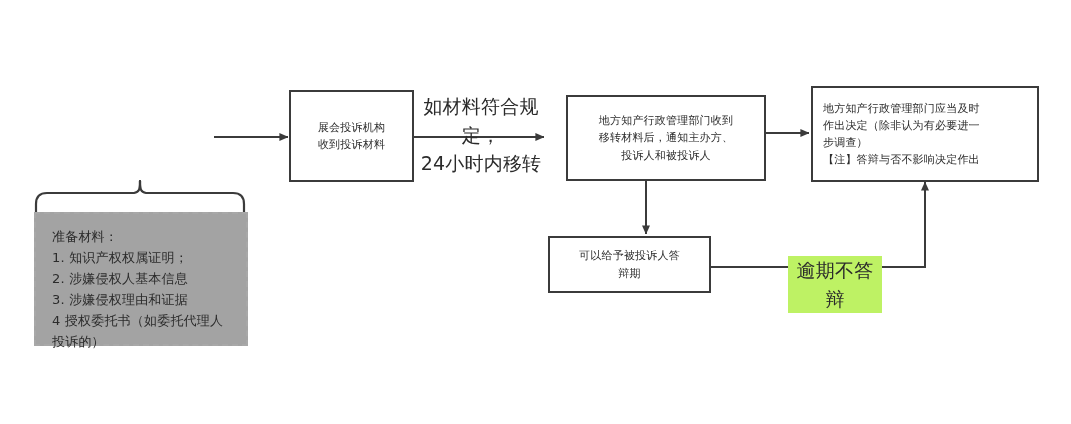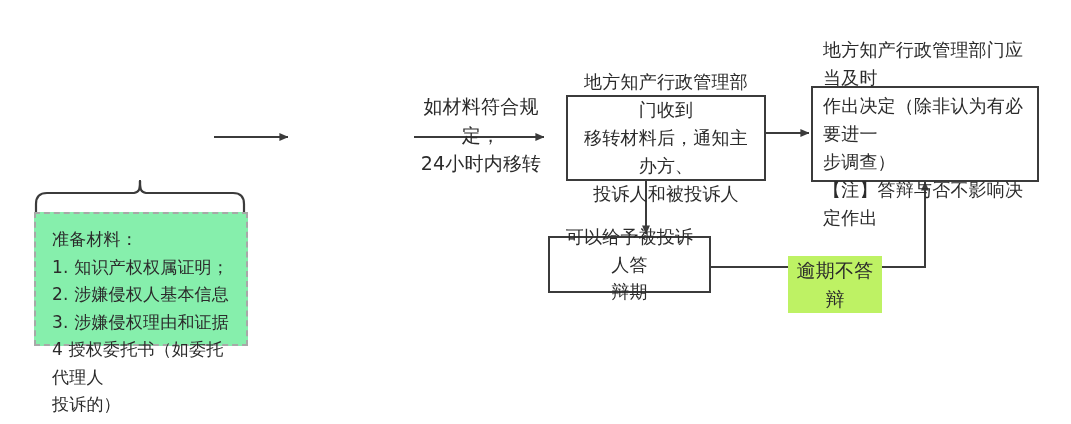--- a/index.html
+++ b/index.html
@@ -23,21 +23,21 @@
     top: 0;
     width: 1071px;
     height: 424px;
   }
   .node {
     position: absolute;
     box-sizing: border-box;
     border: 2px solid #3b3b3b;
     background: #ffffff;
     color: #2b2b2b;
-    font-size: 18px;
+    font-size: 11px;
     line-height: 1.55;
     display: flex;
     align-items: center;
     justify-content: center;
     text-align: center;
     padding: 4px 8px;
     letter-spacing: 0.2px;
   }
   .node.left-align {
     text-align: left;
@@ -45,23 +45,23 @@
     padding-left: 10px;
   }
   .node .node-text {
     width: 100%;
     white-space: pre-line;
   }
   .dashed-note {
     position: absolute;
     box-sizing: border-box;
     border: 2px dashed #a8a8a8;
-    background: #86efac;
+    background: #a3a3a3;
     color: #2b2b2b;
-    font-size: 17px;
+    font-size: 13px;
     line-height: 1.62;
     padding: 12px 12px 10px 16px;
     text-align: left;
     white-space: pre-line;
     letter-spacing: 0.2px;
   }
   .edge-label {
     position: absolute;
     color: #2b2b2b;
     font-size: 19px;
@@ -99,20 +99,24 @@
 
     <path d="M140,181 C140,190 139,192 134,193
              L47,193 C40,193 36,197 36,204
              L36,212" fill="none" stroke="#3b3b3b" stroke-width="2.2" stroke-linecap="round"></path>
     <path d="M140,181 C140,190 141,192 146,193
              L233,193 C240,193 244,197 244,204
              L244,212" fill="none" stroke="#3b3b3b" stroke-width="2.2" stroke-linecap="round"></path>
   </svg>
 
 
+  <div class="node" style="left:289px; top:90px; width:125px; height:92px;">
+    <span class="node-text">展会投诉机构
+收到投诉材料</span>
+  </div>
 
   <div class="node" style="left:566px; top:95px; width:200px; height:86px;">
     <span class="node-text">地方知产行政管理部门收到
 移转材料后，通知主办方、
 投诉人和被投诉人</span>
   </div>
 
   <div class="node left-align" style="left:811px; top:86px; width:228px; height:96px;">
     <span class="node-text">地方知产行政管理部门应当及时
 作出决定（除非认为有必要进一

